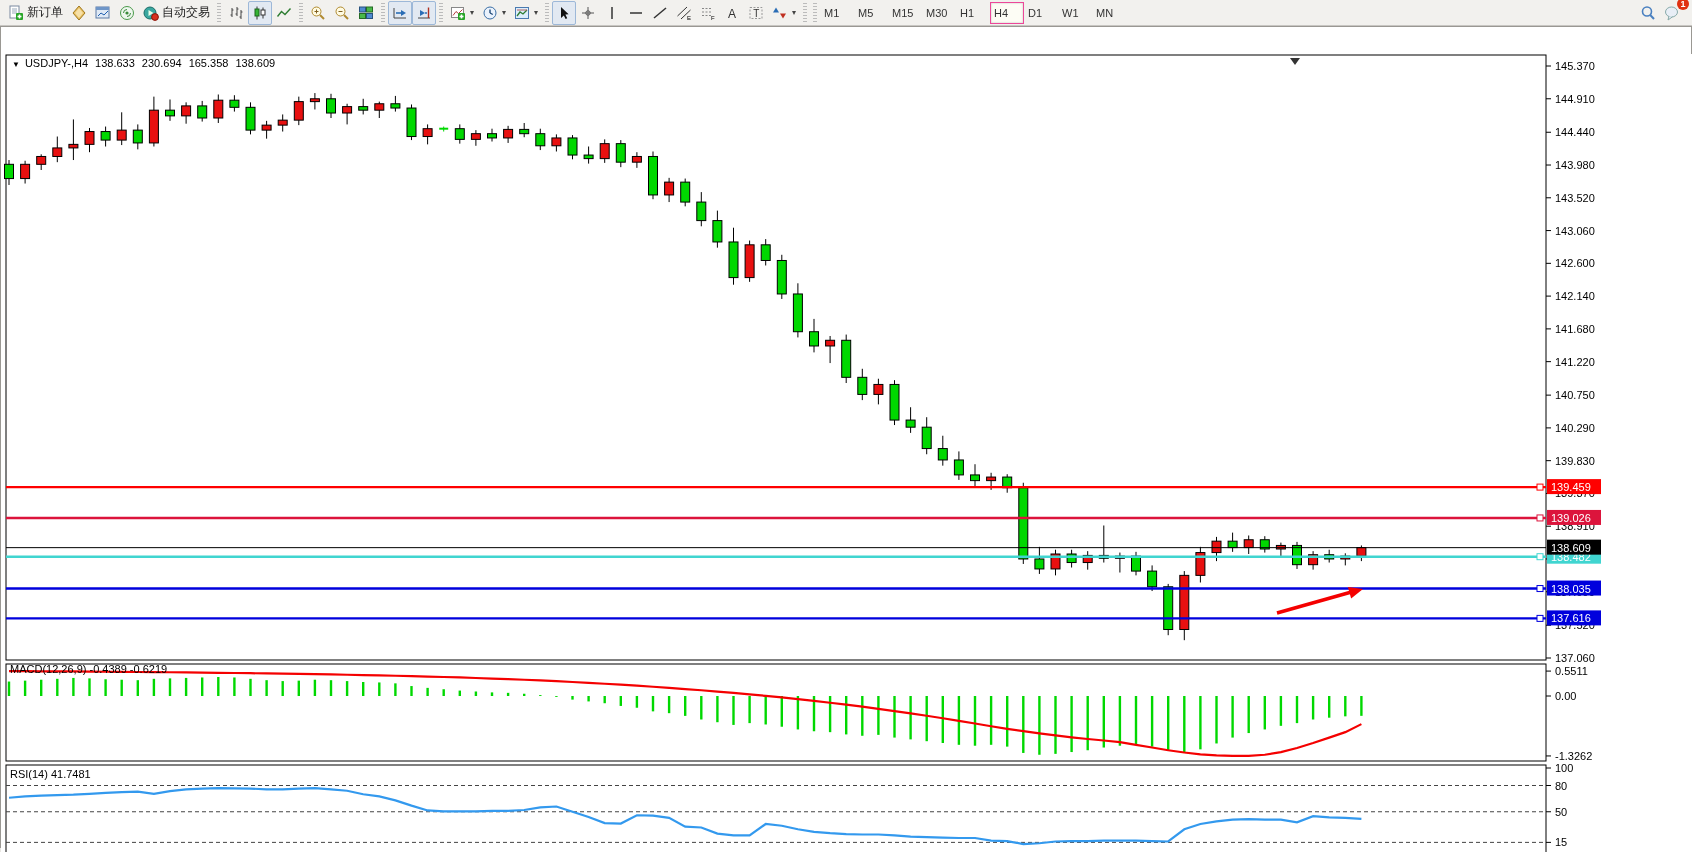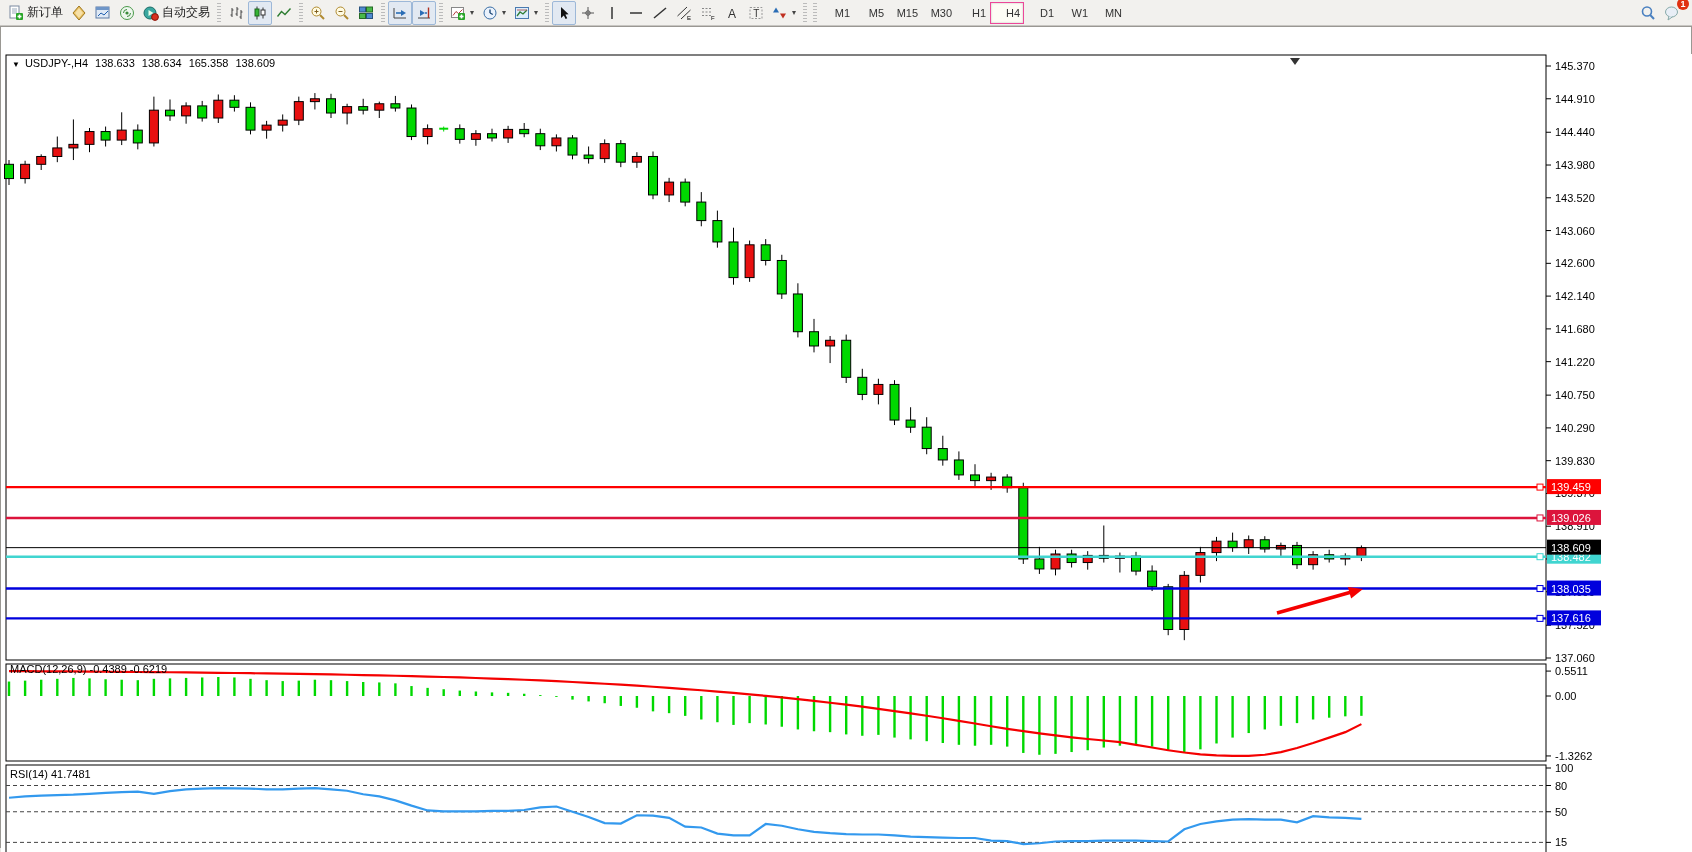--- a/index.html
+++ b/index.html
@@ -7,21 +7,21 @@
   #root{position:relative;width:1440px;height:852px;}
   
   #toolbar{position:absolute;left:0;top:0;width:1692px;height:26px;background:#f2f1ee;
     border-bottom:1px solid #c8c6c2;display:flex;align-items:center;padding-left:4px;box-sizing:border-box;z-index:5;}
   .tb-btn{display:flex;align-items:center;gap:3px;height:22px;padding:0 3px;border:1px solid transparent;
     border-radius:2px;font-size:12px;color:#222;cursor:default;white-space:nowrap;}
   .tb-btn.pressed{background:#e2e9f2;border:1px solid #9db8d8;}
   .tb-btn .caret{font-size:8px;color:#444;margin-left:1px;}
   .tb-grip{width:4px;height:20px;margin:0 3px;background:repeating-linear-gradient(#bbb 0 1px,transparent 1px 3px);}
   .tb-spacer{flex:1;}
-  .tf-btn{height:20px;min-width:26px;text-align:right;line-height:20px;font-size:11px;color:#333;
+  .tf-btn{height:20px;min-width:26px;text-align:left;line-height:20px;font-size:11px;color:#333;
     padding:0 3px;border:1px solid transparent;}
   .tf-btn.active{background:#fdfdf5;border:1px solid #ec4899;box-shadow:inset 0 0 2px #bbb;}
   .badge{position:absolute;top:-4px;right:-6px;background:#e03010;color:#fff;border-radius:7px;
     font-size:9px;min-width:12px;height:12px;line-height:12px;text-align:center;font-weight:bold;}
   .icon16{width:16px;height:16px;display:inline-block;}
   
   #chart-window{position:absolute;left:0;top:26px;width:1692px;height:822px;background:#ffffff;
     border:1px solid #9a9893;box-sizing:border-box;}
   #chart-title{position:absolute;left:8px;top:30px;font-size:11px;color:#000;z-index:4;background:#fff;padding:0 3px;}
   #chart-title .tri{font-size:8px;margin-right:5px;}
@@ -245,21 +245,21 @@
         <span class="icon16"><svg width="16" height="16" viewBox="0 0 16 16">
             <ellipse cx="7.5" cy="7" rx="6" ry="5" fill="#e8eef6" stroke="#8aa"></ellipse>
             <path d="M5 11 L4 15 L8.5 11.8" fill="#e8eef6" stroke="#8aa"></path>
           </svg></span>
         <span class="badge">1</span>
       </div>
     </div>
 
   <div id="chart-window">
     <div id="chart-title">
-      <span class="tri">▼</span><span>USDJPY-,H4</span><span class="qv">138.633</span><span class="qv">138.634</span><span class="qv">165.358</span><span class="qv">138.609</span>
+      <span class="tri">▼</span><span>USDJPY-,H4</span><span class="qv">138.633</span><span class="qv">230.694</span><span class="qv">165.358</span><span class="qv">138.609</span>
     </div>
     <svg id="chart-svg" viewBox="0 0 1692 852" xmlns="http://www.w3.org/2000/svg">
         <rect x="0" y="27" width="1692" height="825" fill="#ffffff"></rect>
         <g>
           <rect x="5" y="28" width="1540" height="605" fill="#fff" stroke="#000" stroke-width="1"></rect>
           <g>
             <line x1="8" y1="133.03679999999952" x2="8" y2="157.97080000000113" stroke="#000000" stroke-width="1"></line>
             <rect x="3.5" y="137.31119999999967" width="9" height="14.248000000001213" fill="#00d800" stroke="#000" stroke-width="1"></rect>
             <line x1="24.1" y1="133.74920000000088" x2="24.1" y2="156.5460000000004" stroke="#000000" stroke-width="1"></line>
             <rect x="19.6" y="137.31119999999967" width="9" height="14.248000000001213" fill="#e81010" stroke="#000" stroke-width="1"></rect>

